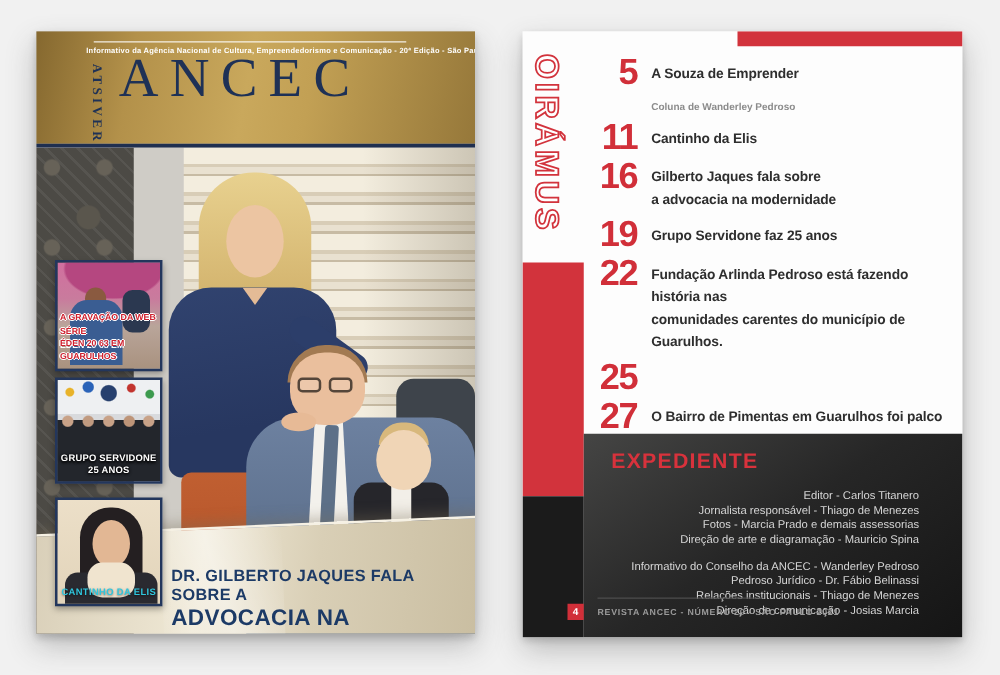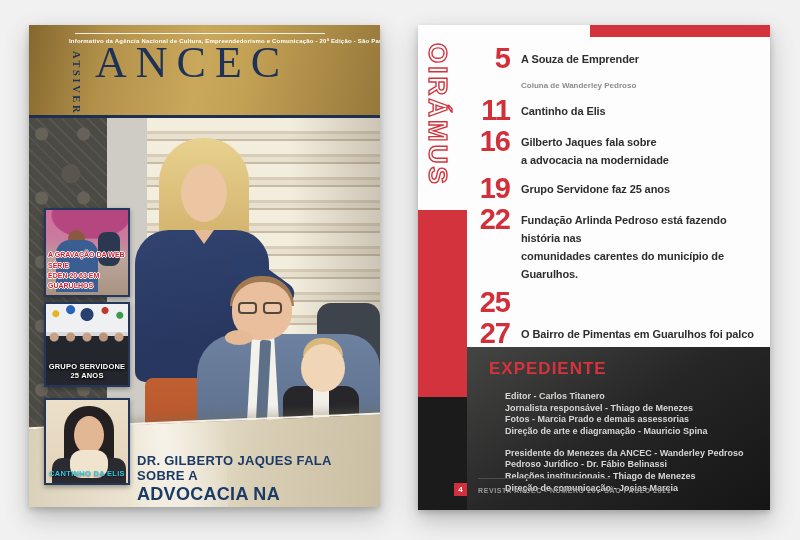--- a/index.html
+++ b/index.html
@@ -134,24 +134,24 @@
 
   .toc{position:absolute;left:50px;top:22px;width:296px;margin:0;padding:0;list-style:none;}
   .toc li{display:flex;align-items:flex-start;margin-bottom:9px;}
   .toc .num{flex:0 0 42px;text-align:right;color:#d12f39;font-size:29px;line-height:22px;
     font-weight:800;letter-spacing:-1px;}
   .toc .txt{margin-left:11px;padding-top:2px;}
   .toc .title{color:#2e2e2e;font-size:11px;font-weight:800;line-height:1.12;white-space:pre-line;letter-spacing:-.1px;}
   .toc .sub{color:#8c8c8c;font-size:8px;font-weight:600;margin-top:14px;}
 
   .expediente{position:absolute;left:49px;right:0;top:322px;bottom:0;
-    background:linear-gradient(145deg,#454544 0%,#262626 48%,#151515 100%);}
+    background:linear-gradient(145deg,#454544 0%,#262626 48%,#151515 100%);text-align:right;}
   .exp-heading{position:absolute;left:22px;top:12px;color:#d8323c;font-size:17px;font-weight:800;
     letter-spacing:1px;}
-  .exp-lines{position:absolute;left:38px;top:44px;color:#d6d6d6;font-size:9px;font-weight:700;line-height:1.3;}
+  .exp-lines{position:absolute;left:38px;top:44px;color:#d6d6d6;font-size:9px;font-weight:400;line-height:1.3;}
   .exp-gap{height:10px;}
   .footer-line{position:absolute;left:60px;bottom:31px;width:132px;height:1px;background:#4d4d4d;z-index:3;}
   .page-num-box{position:absolute;left:36px;bottom:14px;width:13px;height:13px;background:#d12f39;
     color:#fff;font-size:8px;font-weight:800;text-align:center;line-height:13px;z-index:3;}
   .footer-text{position:absolute;left:60px;bottom:16px;color:#9a9a9a;font-size:7px;font-weight:700;
     letter-spacing:.6px;z-index:3;}
 </style>
 </head>
 <body>
 
@@ -275,21 +275,21 @@
     </ul>
 
     <div class="expediente">
       <div class="exp-heading">EXPEDIENTE</div>
       <div class="exp-lines">
         <div>Editor - Carlos Titanero</div>
         <div>Jornalista responsável - Thiago de Menezes</div>
         <div>Fotos - Marcia Prado e demais assessorias</div>
         <div>Direção de arte e diagramação - Mauricio Spina</div>
         <div class="exp-gap"></div>
-        <div>Presidente do Menezes da ANCEC - Wanderley Pedroso</div>
+        <div>Informativo do Conselho da ANCEC - Wanderley Pedroso</div>
         <div>Pedroso Jurídico - Dr. Fábio Belinassi</div>
         <div>Relações institucionais - Thiago de Menezes</div>
         <div>Direção de comunicação - Josias Marcia</div>
       </div>
     </div>
 
     <div class="footer-line"></div>
     <div class="page-num-box">4</div>
     <div class="footer-text">REVISTA ANCEC - NÚMERO 20 - SÃO PAULO 2021</div>
   </div>

